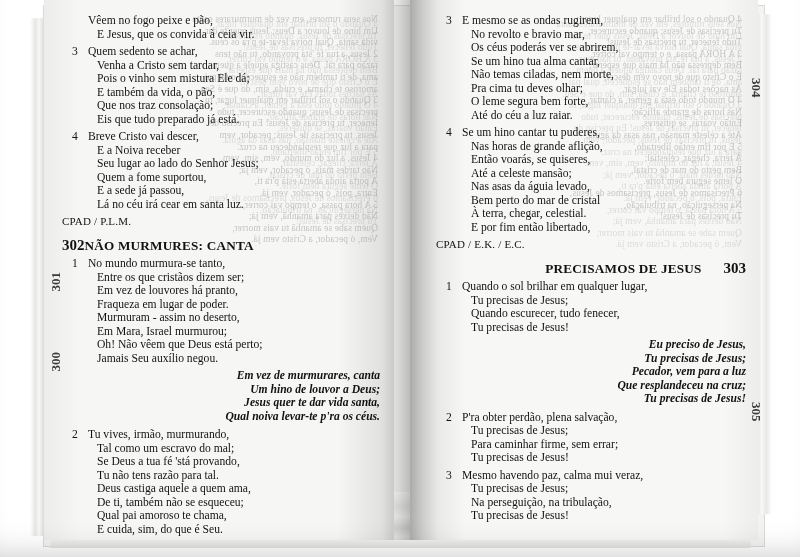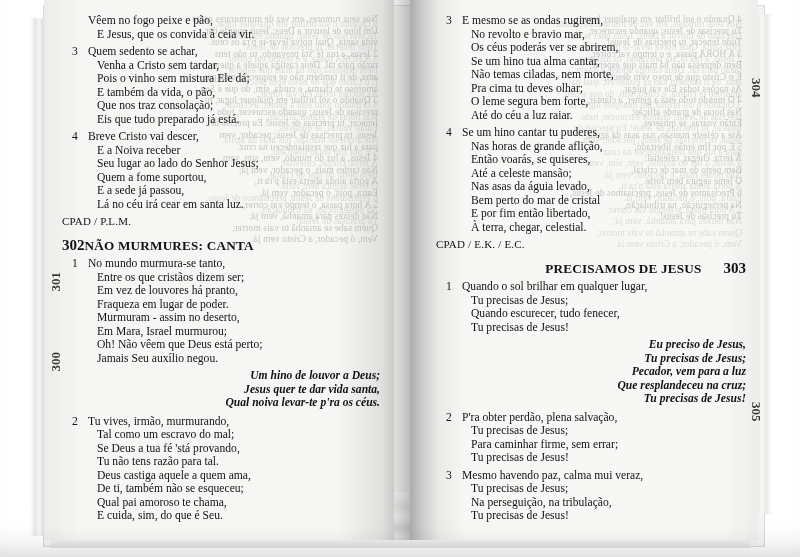--- a/index.html
+++ b/index.html
@@ -314,20 +314,21 @@
           <div class="line ind">Entre os que cristãos dizem ser;</div>
           <div class="line ind">Em vez de louvores há pranto,</div>
           <div class="line ind">Fraqueza em lugar de poder.</div>
           <div class="line ind">Murmuram - assim no deserto,</div>
           <div class="line ind">Em Mara, Israel murmurou;</div>
           <div class="line ind">Oh! Não vêem que Deus está perto;</div>
           <div class="line ind">Jamais Seu auxílio negou.</div>
         </div>
 
         <div class="chorus">
+          <div class="line">Em vez de murmurares, canta</div>
           <div class="line">Um hino de louvor a Deus;</div>
           <div class="line">Jesus quer te dar vida santa,</div>
           <div class="line">Qual noiva levar-te p'ra os céus.</div>
         </div>
 
         <div class="stanza">
           <span class="snum">2</span>
           <div class="line">Tu vives, irmão, murmurando,</div>
           <div class="line ind">Tal como um escravo do mal;</div>
           <div class="line ind">Se Deus a tua fé 'stá provando,</div>
@@ -399,22 +400,22 @@
         </div>
 
         <div class="stanza">
           <span class="snum">4</span>
           <div class="line">Se um hino cantar tu puderes,</div>
           <div class="line ind">Nas horas de grande aflição,</div>
           <div class="line ind">Então voarás, se quiseres,</div>
           <div class="line ind">Até a celeste mansão;</div>
           <div class="line ind">Nas asas da águia levado,</div>
           <div class="line ind">Bem perto do mar de cristal</div>
+          <div class="line ind">À terra, chegar, celestial.</div>
           <div class="line ind">E por fim então libertado,</div>
-          <div class="line ind">À terra, chegar, celestial.</div>
         </div>
 
         <div class="credit">CPAD / E.K. / E.C.</div>
       </div>
 
       <div class="hymn">
         <div class="hymn-title-row right-align">
           <span class="hymn-title">PRECISAMOS DE JESUS</span>
           <span class="hymn-num right">303</span>
         </div>

